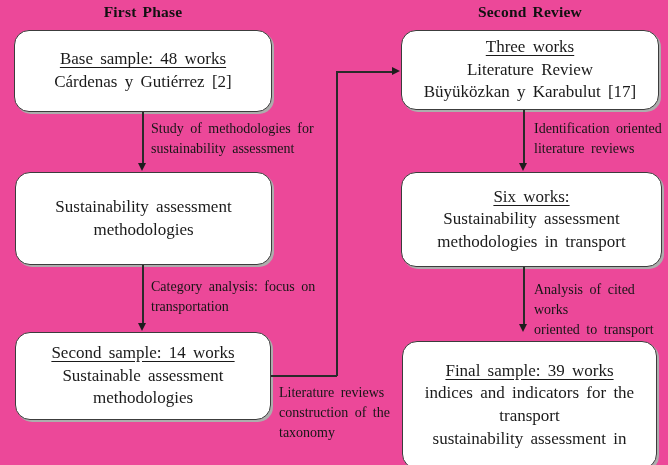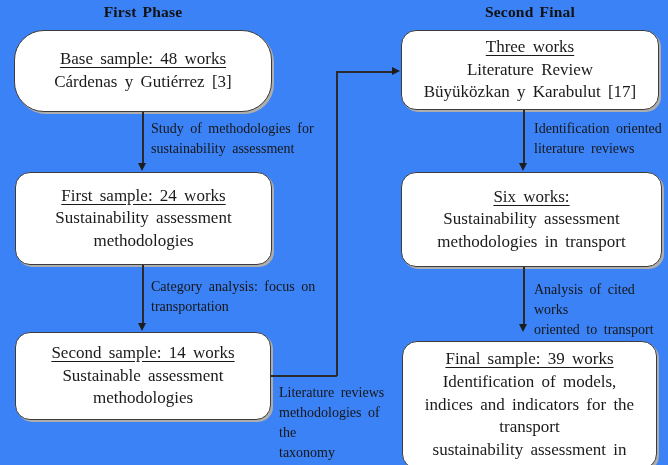--- a/index.html
+++ b/index.html
@@ -1,21 +1,21 @@
 <!DOCTYPE html>
 <html><head>
 <meta charset="utf-8">
 <style>
   * { margin: 0; padding: 0; box-sizing: border-box; }
   html, body { background: #ffffff; }
   .canvas {
     position: relative;
     width: 668px;
     height: 465px;
-    background: #3b82f6;
+    background: #ec4899;
     font-family: "Liberation Serif", "DejaVu Serif", serif;
     color: #1a1a1a;
     overflow: hidden;
   }
   .phase-header {
     position: absolute;
     text-align: center;
     font-weight: bold;
     font-size: 15.5px;
     letter-spacing: 0.2px;
@@ -73,29 +73,28 @@
     word-spacing: 3px;
     color: #161616;
   }
 </style>
 </head>
 <body>
 
 <div class="canvas">
 
   <div class="phase-header" style="left:14px; top:3px; width:258px;">First Phase</div>
-  <div class="phase-header" style="left:401px; top:3px; width:258px;">Second Final</div>
+  <div class="phase-header" style="left:401px; top:3px; width:258px;">Second Review</div>
 
-  <div class="fc-box" style="left:14px; top:30px; width:258px; height:82px;border-radius:30px;">
+  <div class="fc-box" style="left:14px; top:30px; width:258px; height:82px;">
     <div class="box-title">Base sample: 48 works</div>
-    <div>Cárdenas y Gutiérrez [3]</div>
+    <div>Cárdenas y Gutiérrez [2]</div>
   </div>
 
   <div class="fc-box" style="left:15px; top:172px; width:257px; height:93px;">
-    <div class="box-title">First sample: 24 works</div>
     <div>Sustainability assessment</div>
     <div>methodologies</div>
   </div>
 
   <div class="fc-box" style="left:15px; top:332px; width:256px; height:88px;">
     <div class="box-title">Second sample: 14 works</div>
     <div>Sustainable assessment</div>
     <div>methodologies</div>
   </div>
 
@@ -106,21 +105,20 @@
   </div>
 
   <div class="fc-box" style="left:401px; top:172px; width:261px; height:95px;">
     <div class="box-title">Six works:</div>
     <div>Sustainability assessment</div>
     <div>methodologies in transport</div>
   </div>
 
   <div class="fc-box" style="left:402px; top:333px; width:255px; height:128px;margin-top:8px;">
     <div class="box-title">Final sample: 39 works</div>
-    <div>Identification of models,</div>
     <div>indices and indicators for the</div>
     <div>transport</div>
     <div>sustainability assessment in</div>
   </div>
 
   <div class="vline" style="left:142px; top:112px; height:53px;"></div>
   <div class="arrow-down" style="left:138px; top:163px;"></div>
   <div class="edge-label" style="left:151px; top:119px; width:172px;">
     <div>Study of methodologies for</div>
     <div>sustainability assessment</div>
@@ -146,17 +144,17 @@
     <div>Analysis of cited works</div>
     <div>oriented to transport</div>
   </div>
 
   <div class="hline" style="left:271px; top:375px; width:66px;"></div>
   <div class="vline" style="left:336px; top:71px; height:305px;"></div>
   <div class="hline" style="left:337px; top:71px; width:56px;"></div>
   <div class="arrow-right" style="left:392px; top:67px;"></div>
   <div class="edge-label" style="left:279px; top:383px; width:112px;">
     <div>Literature reviews</div>
-    <div>methodologies of the</div>
+    <div>construction of the</div>
     <div>taxonomy</div>
   </div>
 
 </div>
 
 </body></html>

